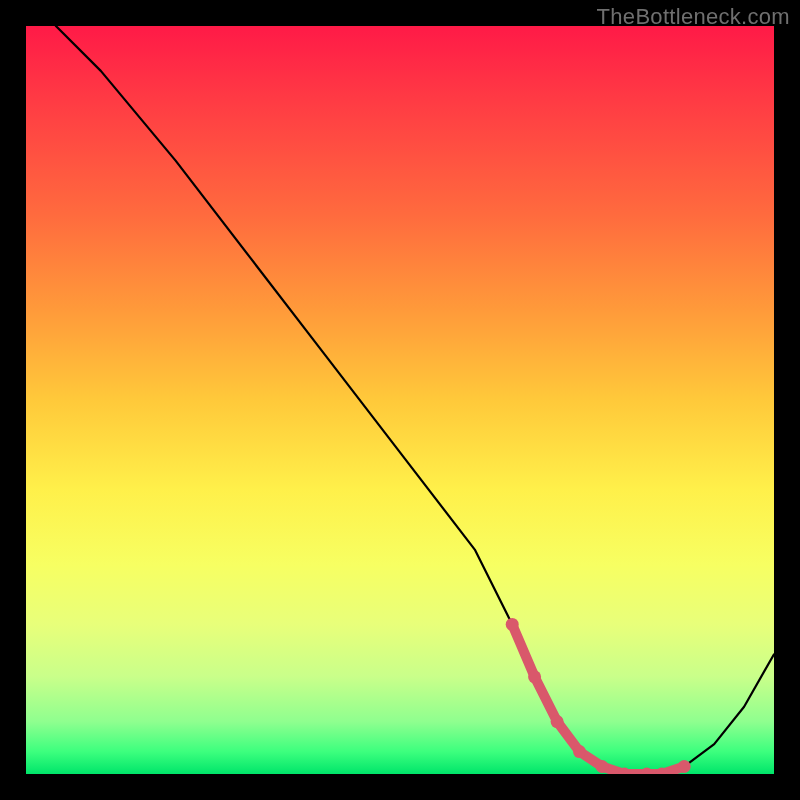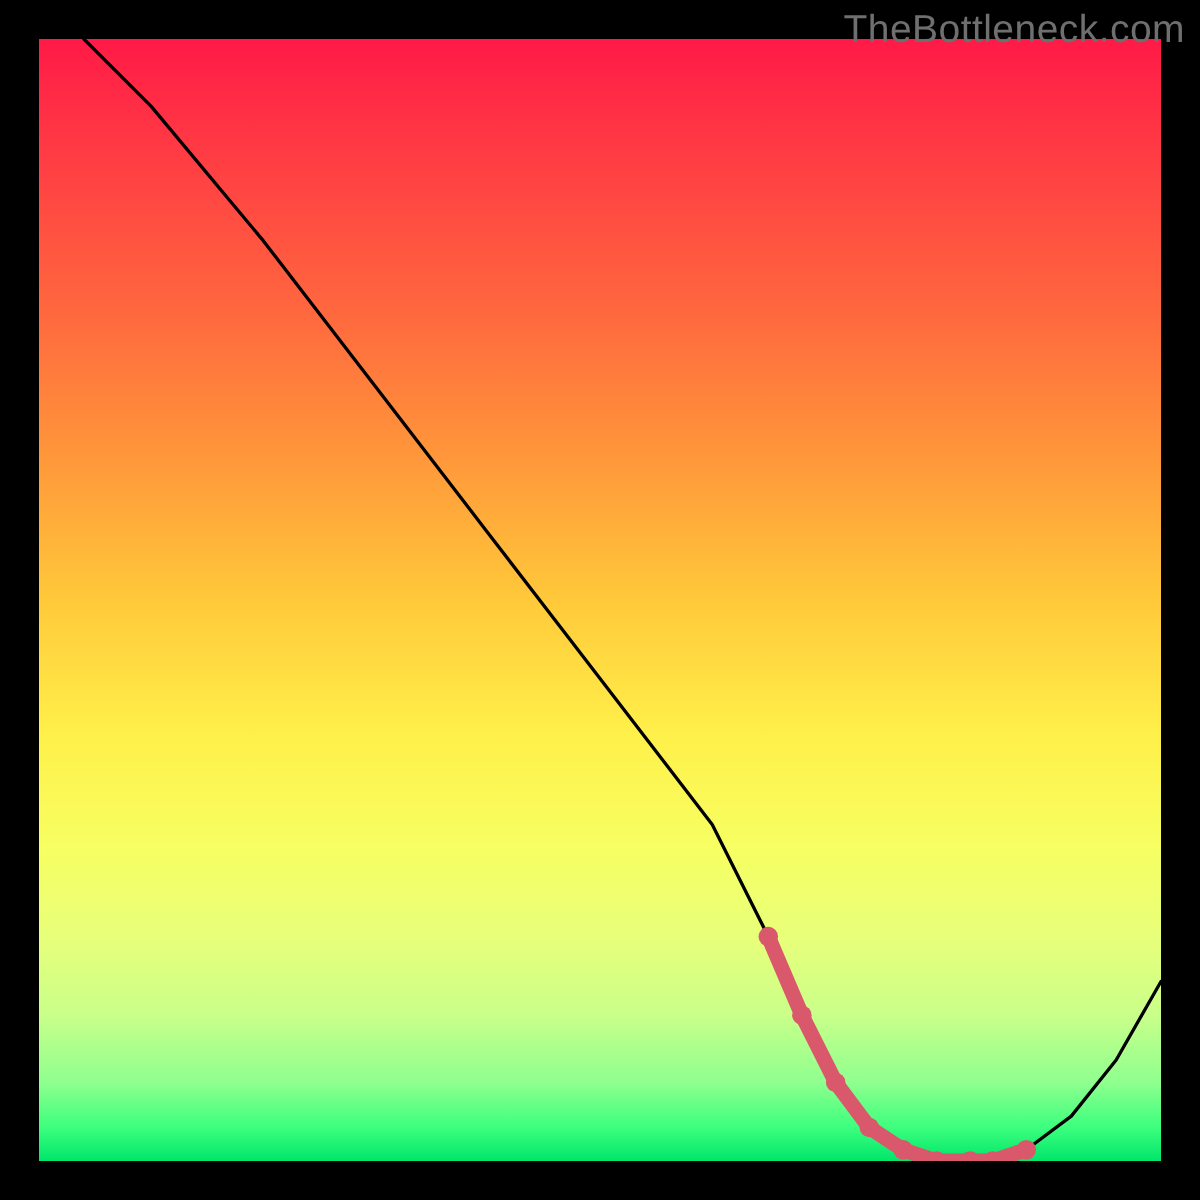--- a/index.html
+++ b/index.html
@@ -63,21 +63,21 @@
     top: 0;
     width: 748px;
     height: 748px;
     pointer-events: none;
   }
   .watermark {
     position: absolute;
     top: 4px;
     right: 10px;
     color: #6f6f6f;
-    font-size: 26px;
+    font-size: 22px;
     letter-spacing: 0.3px;
     user-select: none;
   }
 </style>
 </head>
 <body>
 
 <div class="stage">
 
   <div class="plot-wrap">

